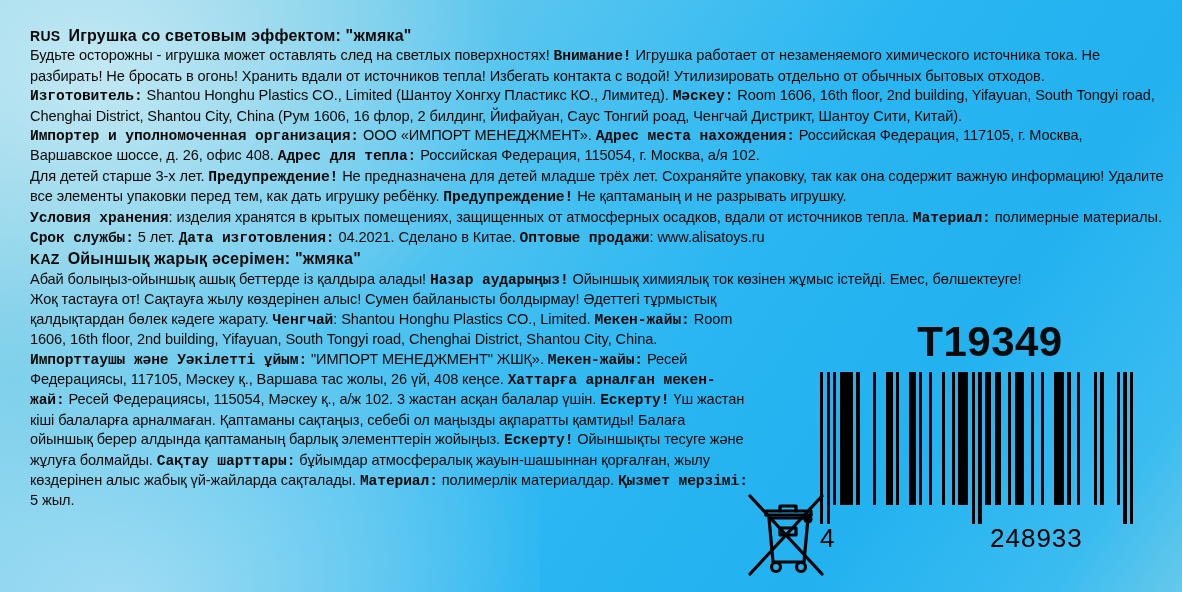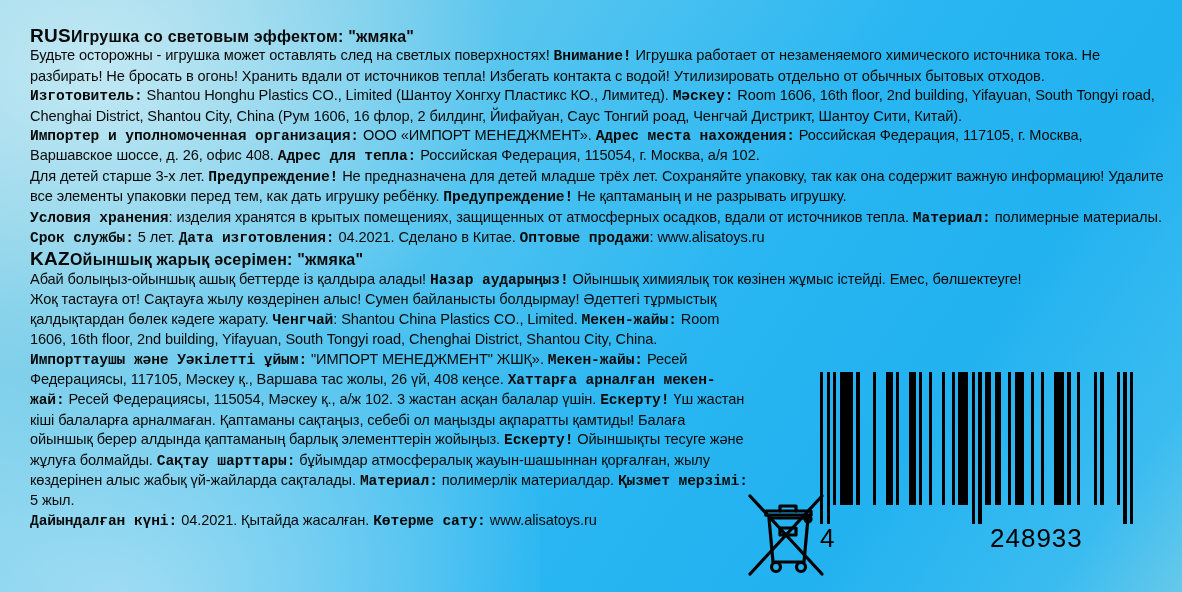--- a/index.html
+++ b/index.html
@@ -69,23 +69,23 @@
   b, .b { font-weight: bold; font-family: Liberation Mono, monospace; }
 
   .lang-head {
     font-weight: bold;
     font-size: 16px;
     letter-spacing: 0.2px;
     margin-bottom: 1px;
   }
   .lang-code {
     font-weight: bold;
-    font-size: 19px;
+    font-size: 14px;
     letter-spacing: 0.3px;
-    margin-right: 0;
+    margin-right: 8px;
   }
 
   .ru-block { width: 1136px; }
   .kaz-head { margin-top: 1px; }
   .kaz-wide { width: 1136px; }
   .kaz-narrow { width: 720px; }
 
   
   .article {
     position: absolute;
@@ -160,27 +160,27 @@
     </div>
 
     <div class="blk kaz-wide kaz-head">
       <p class="lang-head">
         <span class="lang-code">KAZ</span><span>Ойыншық жарық әсерімен: "жмяка"</span>
       </p>
       <p><span>Абай болыңыз-ойыншық ашық беттерде із қалдыра алады! </span><span class="b">Назар аударыңыз!</span><span> Ойыншық химиялық ток көзінен жұмыс істейді. Емес, бөлшектеуге!</span></p>
     </div>
 
     <div class="blk kaz-narrow">
-      <p><span>Жоқ тастауға от! Сақтауға жылу көздерінен алыс! Сумен байланысты болдырмау! Әдеттегі тұрмыстық қалдықтардан бөлек кәдеге жарату. </span><span class="b">Ченгчай</span><span>: Shantou China Plastics CO., Limited. </span><span class="b">Мекен-жайы:</span><span> Room 1606, 16th floor, 2nd building, Yifayuan, South Tongyi road, Chenghai District, Shantou City, China.</span></p>
+      <p><span>Жоқ тастауға от! Сақтауға жылу көздерінен алыс! Сумен байланысты болдырмау! Әдеттегі тұрмыстық қалдықтардан бөлек кәдеге жарату. </span><span class="b">Ченгчай</span><span>: Shantou Honghu Plastics CO., Limited. </span><span class="b">Мекен-жайы:</span><span> Room 1606, 16th floor, 2nd building, Yifayuan, South Tongyi road, Chenghai District, Shantou City, China.</span></p>
       <p><span class="b">Импорттаушы және Уәкілетті ұйым:</span><span> "ИМПОРТ МЕНЕДЖМЕНТ" ЖШҚ». </span><span class="b">Мекен-жайы:</span><span> Ресей Федерациясы, 117105, Мәскеу қ., Варшава тас жолы, 26 үй, 408 кеңсе. </span><span class="b">Хаттарға арналған мекен-жай:</span><span> Ресей Федерациясы, 115054, Мәскеу қ., а/ж 102. 3 жастан асқан балалар үшін. </span><span class="b">Ескерту!</span><span> Үш жастан кіші балаларға арналмаған. Қаптаманы сақтаңыз, себебі ол маңызды ақпаратты қамтиды! Балаға ойыншық берер алдында қаптаманың барлық элементтерін жойыңыз. </span><span class="b">Ескерту!</span><span> Ойыншықты тесуге және жұлуға болмайды. </span><span class="b">Сақтау шарттары:</span><span> бұйымдар атмосфералық жауын-шашыннан қорғалған, жылу көздерінен алыс жабық үй-жайларда сақталады. </span><span class="b">Материал:</span><span> полимерлік материалдар. </span><span class="b">Қызмет мерзімі:</span><span> 5 жыл.</span></p>
-      <p><span class="b">Дайындалған күні:</span><span> 04.2021. Қытайда жасалған. </span><span class="b">Көтерме сату:</span><span> www.alisatoys.ru</span></p>
     </div>
 
   </div>
 
+  <div class="article">T19349</div>
 
   <div class="barcode-wrap">
     <div class="bars" id="bars">
         <div class="bar tall" style="width: 3.3px;"></div>
         <div class="bar sp" style="width: 3.3px;"></div>
         <div class="bar tall" style="width: 3.3px;"></div>
         <div class="bar sp" style="width: 3.3px;"></div>
         <div class="bar short" style="width: 3.3px;"></div>
         <div class="bar sp" style="width: 3.3px;"></div>
         <div class="bar short" style="width: 13.2px;"></div>

